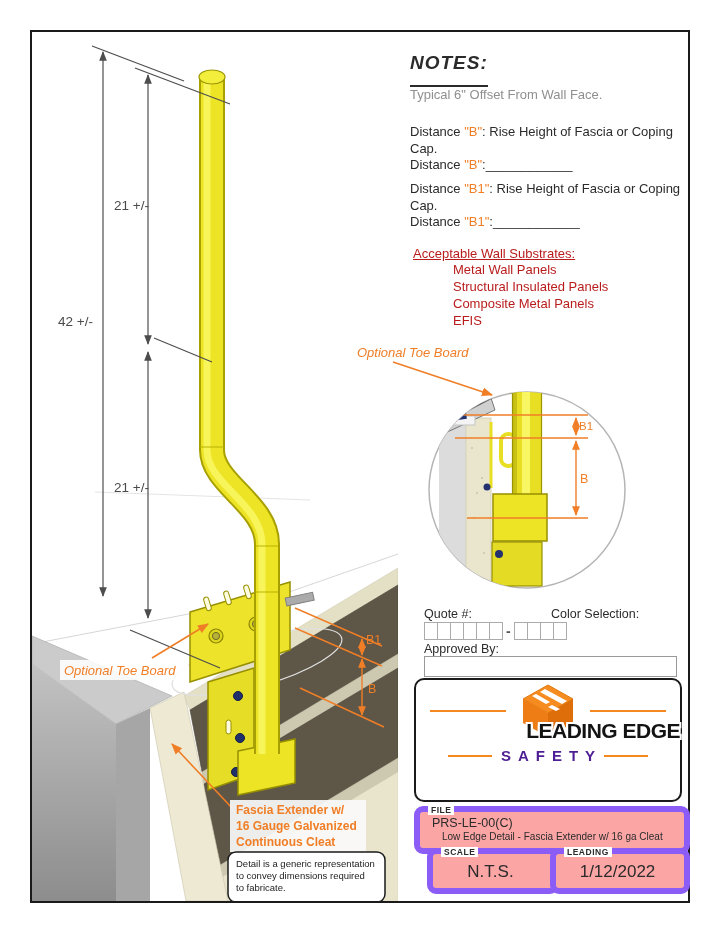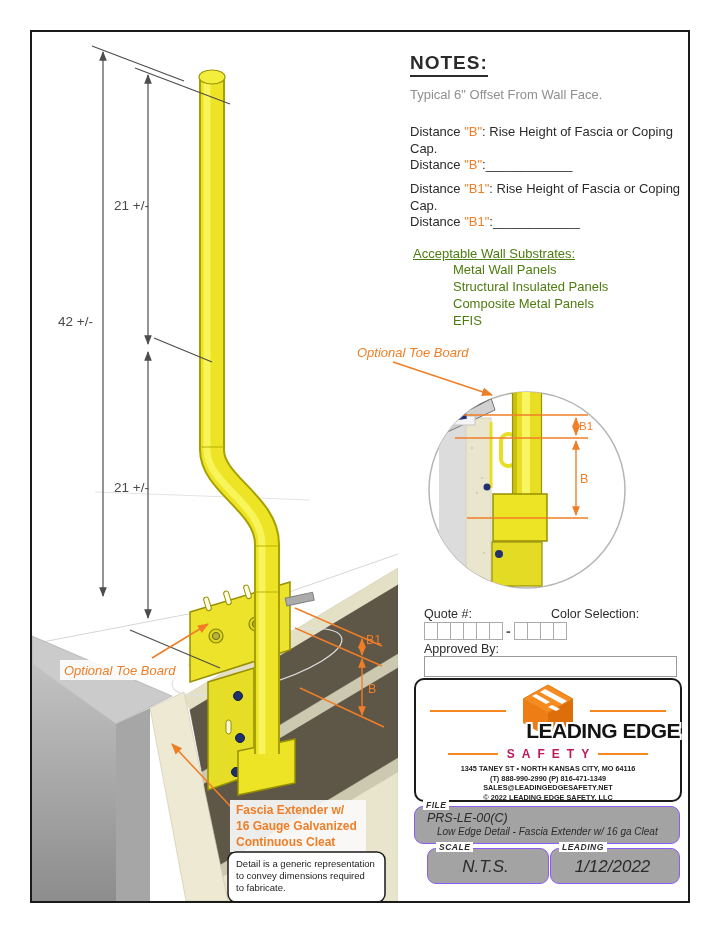--- a/index.html
+++ b/index.html
@@ -1,57 +1,57 @@
 <!DOCTYPE html>
 <html><head>
 <meta charset="utf-8">
 <style>
   html,body{margin:0;padding:0;background:#fff;}
   body{width:720px;height:932px;position:relative;font-family:"Liberation Sans",sans-serif;overflow:hidden;}
   .abs{position:absolute;}
   .page-border{left:30px;top:30px;width:656px;height:869px;border:2px solid #1a1a1a;background:#fff;}
   
-  .notes-head{left:410px;top:52px;font-size:19px;font-weight:700;letter-spacing:1px;color:#2b2b2b;border-bottom:2.5px solid #2b2b2b;padding-bottom:1px;}
+  .notes-head{left:410px;top:52px;font-size:19px;font-weight:700;letter-spacing:1px;color:#2b2b2b;border-bottom:2.5px solid #2b2b2b;padding-bottom:11px;font-style:italic;}
   .typ{left:410px;top:86px;font-size:13px;line-height:17px;color:#8f8f8f;}
   .para{font-size:13px;line-height:16.5px;color:#2b2b2b;}
   .para-b{left:410px;top:124px;}
   .para-b1{left:410px;top:181px;}
   .acc{color:#F07E27;}
-  .substrates{left:413px;top:246px;font-size:13px;color:#4d7c0f;}
+  .substrates{left:413px;top:246px;font-size:13px;color:#b91c1c;}
   .substrates .hd{text-decoration:underline;}
   .substrates .it{margin-left:40px;line-height:17px;}
   .toe-detail-label{left:355px;top:345px;font-size:13px;font-style:italic;color:#F07E27;background:rgba(255,255,255,.85);padding:0 2px;}
   
   .q-label{left:424px;top:607px;font-size:12.5px;color:#2b2b2b;}
   .cs-label{left:551px;top:607px;font-size:12.5px;color:#2b2b2b;}
   .ab-label{left:424px;top:642px;font-size:12.5px;color:#2b2b2b;}
   .q-boxes{left:424px;top:622px;display:flex;align-items:center;}
   .qgroup{display:flex;}
   .qcell{display:inline-block;width:12px;height:16px;border:1px solid #ababab;background:#fff;margin-left:-1px;}
   .qcell:first-child{margin-left:0;}
   .qdash{font-size:14px;font-weight:700;color:#555;margin:0 3px;}
   .ab-box{left:424px;top:656px;width:251px;height:19px;border:1.5px solid #999;background:#fff;}
   
   .logo-box{left:414px;top:678px;width:264px;height:120px;border:2px solid #1a1a1a;border-radius:10px;background:#fff;}
-  .tb-box{border:1px solid #8b5cf6;border-radius:9px;background:#a3a3a3;font-style:italic;}
+  .tb-box{border:6px solid #8b5cf6;border-radius:9px;background:#fca5a5;}
   .file-box{left:414px;top:806px;width:264px;height:36px;}
   .scale-box{left:427px;top:848px;width:120px;height:34px;}
   .rev-box{left:550px;top:848px;width:128px;height:34px;}
   .legend{position:absolute;top:-7px;left:8px;background:#fff;padding:0 3px;font-size:8.5px;letter-spacing:.5px;font-weight:700;color:#2b2b2b;}
   .file-code{margin:4px 0 0 12px;font-size:12.5px;color:#2b2b2b;}
   .file-desc{margin:1px 0 0 22px;font-size:10px;color:#2b2b2b;}
   .tb-val{margin:8px 16px 0 11px;font-size:17px;color:#2b2b2b;text-align:center;}
   
   .cube{left:50%;top:4px;transform:translateX(-50%);}
   .flank{border-top:2px solid #F5891F;width:76px;top:30px;}
   .brand-top{top:39px;width:100%;text-align:right;font-size:21px;font-weight:800;letter-spacing:-.5px;color:#131313;z-index:2;
     text-shadow:-2px 0 #fff,2px 0 #fff,0 -2px #fff,0 2px #fff,-2px -2px #fff,2px 2px #fff,-2px 2px #fff,2px -2px #fff;}
   .safety-row{top:67px;left:32px;right:32px;display:flex;align-items:center;z-index:2;}
   .sline{flex:1;border-top:2px solid #F5891F;}
-  .safety-txt{font-size:12px;letter-spacing:7px;font-weight:600;color:#be185d;padding:0 2px 0 9px;}
+  .safety-txt{font-size:15px;letter-spacing:7px;font-weight:600;color:#4c1d95;padding:0 2px 0 9px;}
   .addr{top:84px;width:100%;text-align:center;font-size:7.3px;font-weight:700;line-height:9.5px;color:#222;}
 </style>
 </head>
 <body>
 
 <div class="abs page-border"></div>
 
 <svg class="abs" style="left:32px;top:32px" width="366" height="869" viewBox="0 0 366 869">
   <defs>
     <marker id="ag" viewBox="0 0 10 10" refX="9" refY="5" markerWidth="8" markerHeight="8" orient="auto-start-reverse">
@@ -300,26 +300,20 @@
     <polygon points="31,21 39,25 35,27 27,23" fill="#fff"></polygon>
   </svg>
   <div class="abs flank" style="left:14px"></div>
   <div class="abs flank" style="right:14px"></div>
   <div class="abs brand-top">LEADING EDGE</div>
   <div class="abs safety-row">
     <span class="sline"></span>
     <span class="safety-txt">SAFETY</span>
     <span class="sline"></span>
   </div>
-  <div class="abs addr">
-    <div>1345 TANEY ST • NORTH KANSAS CITY, MO 64116</div>
-    <div>(T) 888-990-2990 (P) 816-471-1349</div>
-    <div>SALES@LEADINGEDGESAFETY.NET</div>
-    <div>© 2022 LEADING EDGE SAFETY, LLC</div>
-  </div>
 </div>
 
 <div class="abs tb-box file-box">
   <span class="legend">FILE</span>
   <div class="file-code">PRS-LE-00(C)</div>
   <div class="file-desc">Low Edge Detail - Fascia Extender w/ 16 ga Cleat</div>
 </div>
 <div class="abs tb-box scale-box">
   <span class="legend">SCALE</span>
   <div class="tb-val">N.T.S.</div>

